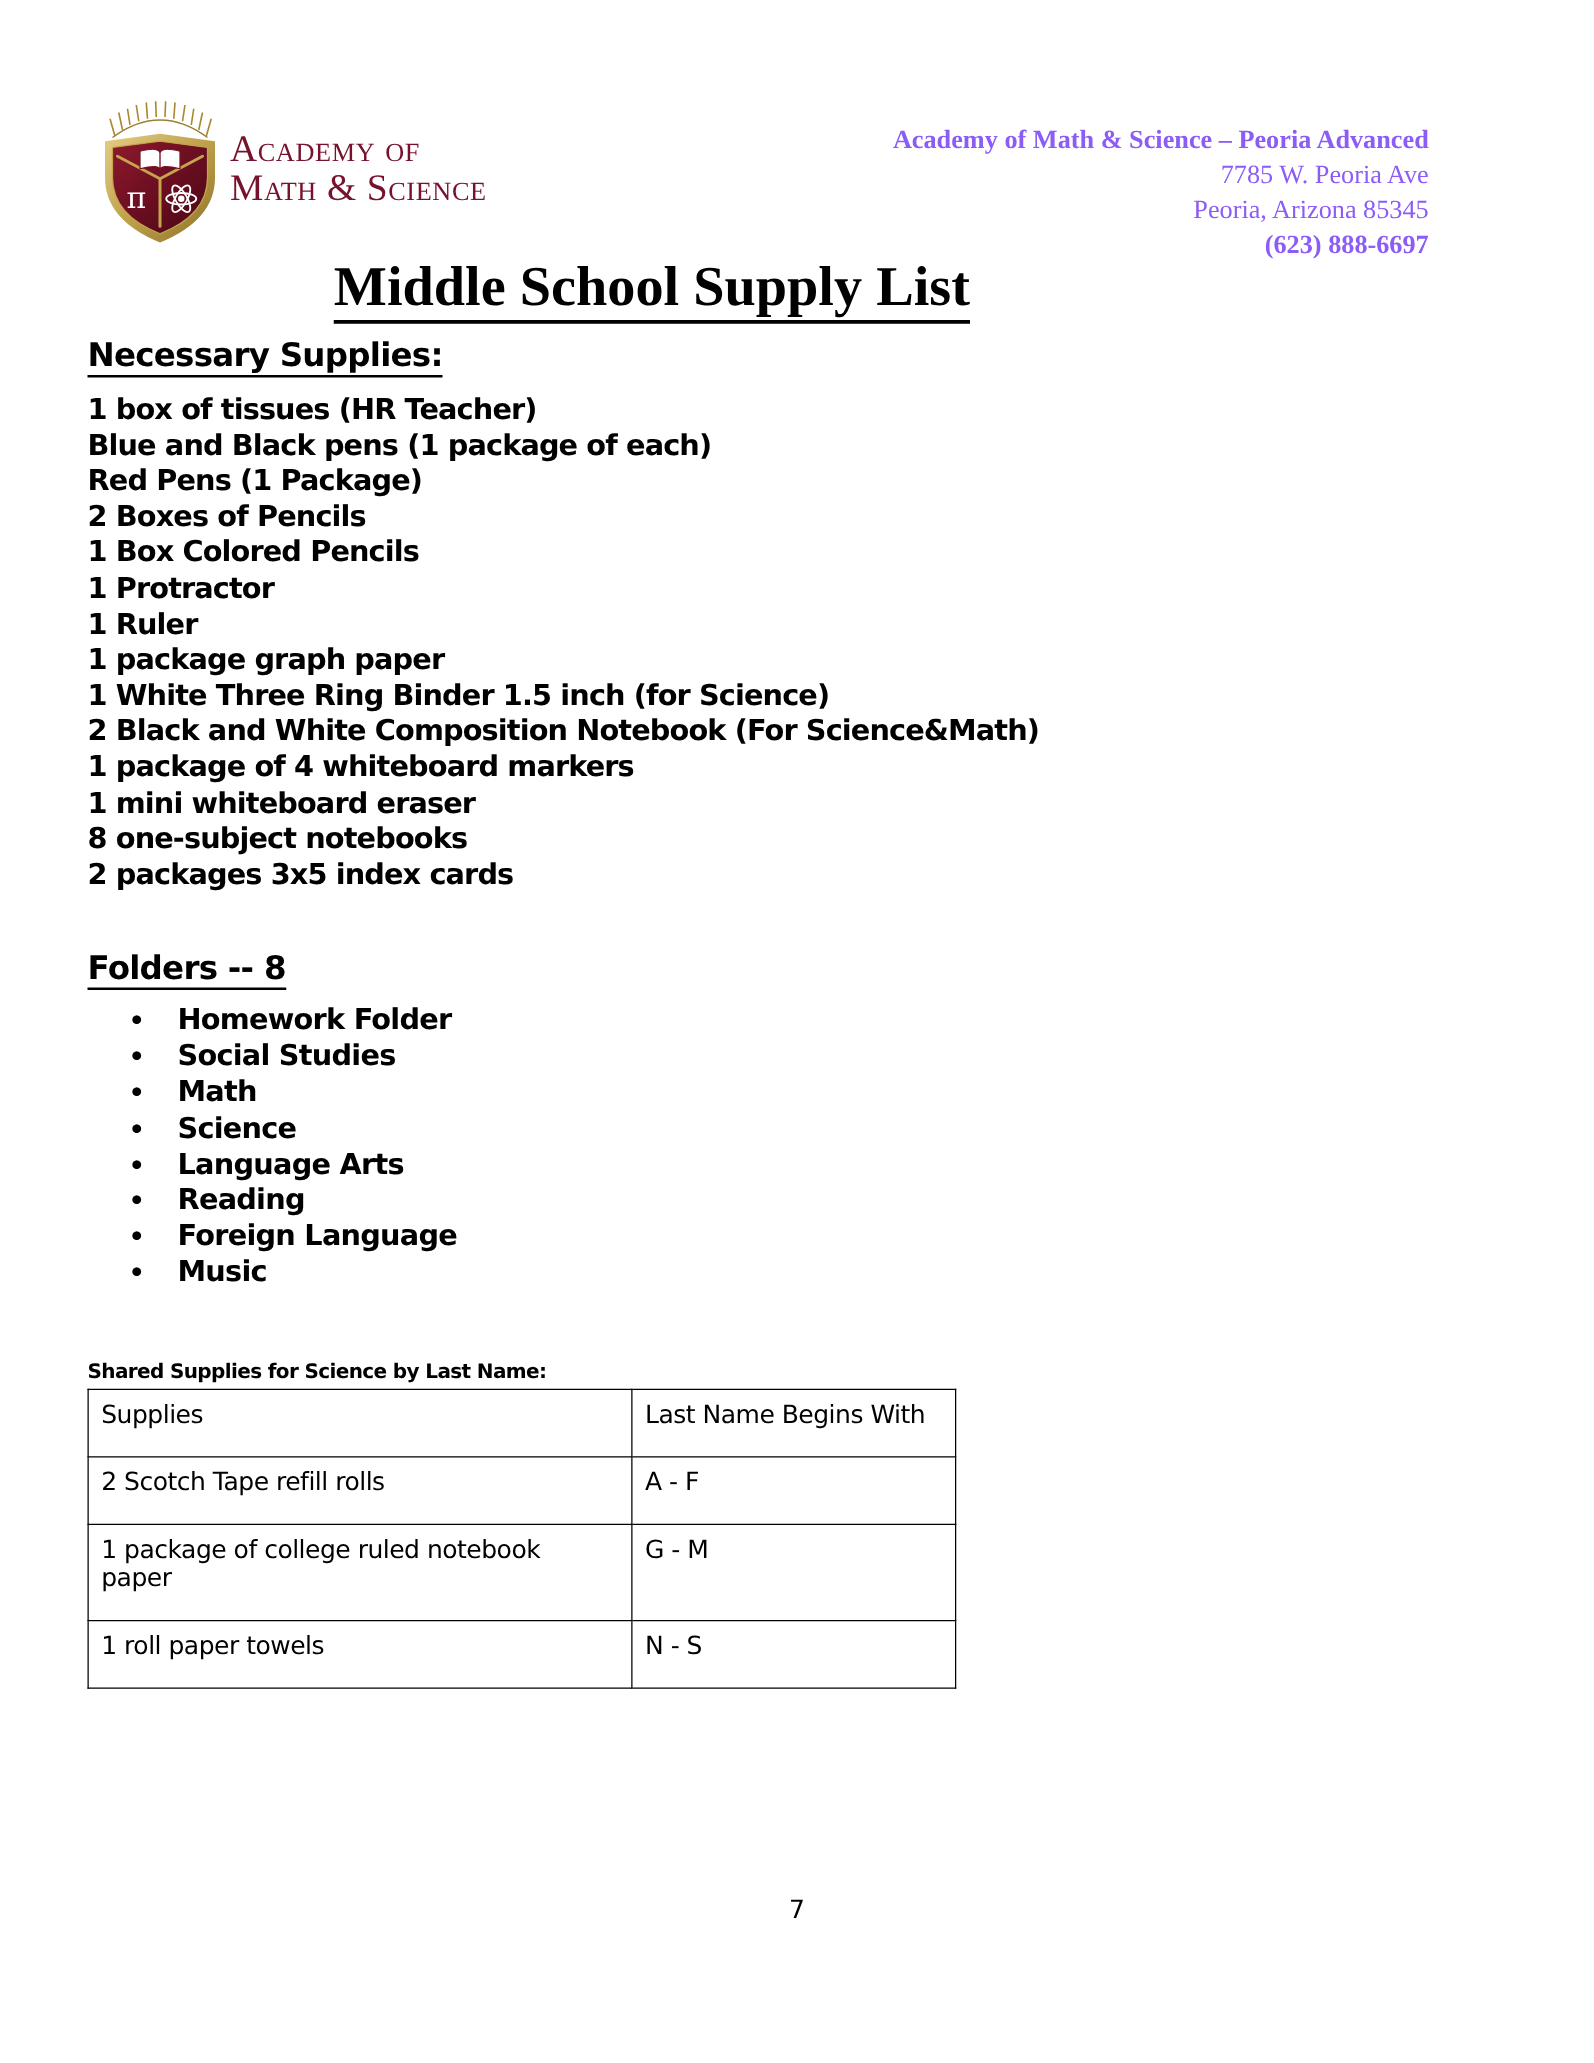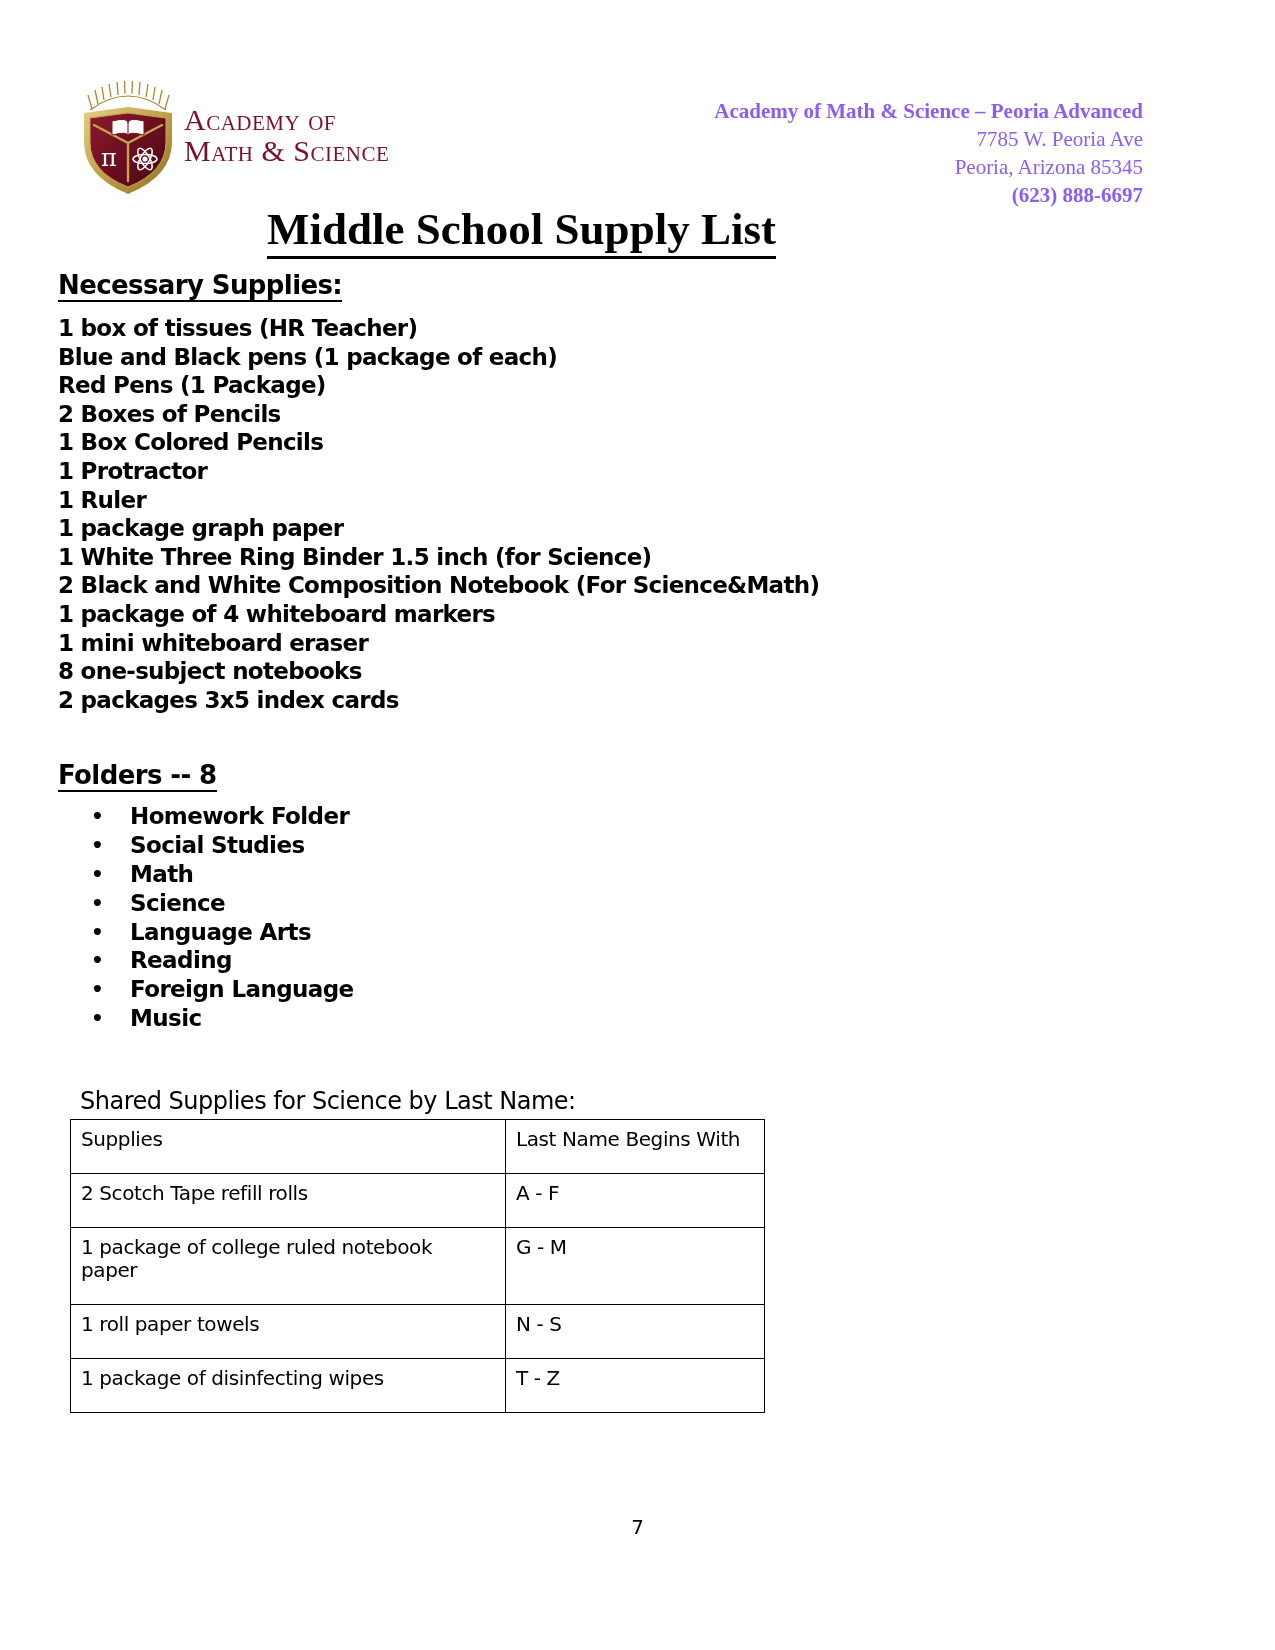--- a/index.html
+++ b/index.html
@@ -96,21 +96,21 @@
     letter-spacing: 0px;
   }
   .doc-title span {
     border-bottom: 3px solid #000;
     padding-bottom: 2px;
   }
 
   
   .content {
     position: absolute;
-    left: 58px;
+    left: 70px;
     top: 272px;
     width: 1120px;
   }
 
   .sec-head {
     font-family: "DejaVu Sans", "Liberation Sans", sans-serif;
     font-weight: bold;
     font-size: 26px;
     line-height: 1.0;
     display: inline-block;
@@ -160,26 +160,25 @@
 
   
   .table-section {
     position: absolute;
     left: 70px;
     top: 1088px;
     width: 640px;
   }
   .tbl-caption {
     font-family: "DejaVu Sans", "Liberation Sans", sans-serif;
-    font-weight: normal;
-    font-size: 24px;
+    font-weight: bold;
+    font-size: 16px;
     letter-spacing: -0.5px;
     margin-bottom: 5px;
     line-height: 1.1;
-    margin-left: 10px;
   }
   table.supply-table {
     border-collapse: collapse;
     width: 632px;
     table-layout: fixed;
   }
   table.supply-table td {
     border: 1.6px solid #000;
     font-family: "DejaVu Sans", "Liberation Sans", sans-serif;
     font-weight: 400;
@@ -369,23 +368,19 @@
           <td class="c2">A - F</td>
         </tr>
         <tr>
           <td class="c1">1 package of college ruled notebook paper</td>
           <td class="c2">G - M</td>
         </tr>
         <tr>
           <td class="c1">1 roll paper towels</td>
           <td class="c2">N - S</td>
         </tr>
-        <tr>
-          <td class="c1">1 package of disinfecting wipes</td>
-          <td class="c2">T - Z</td>
-        </tr>
       </tbody>
     </table>
   </div>
 
   <div class="page-num">7</div>
 
 </div>
 
 </body></html>

